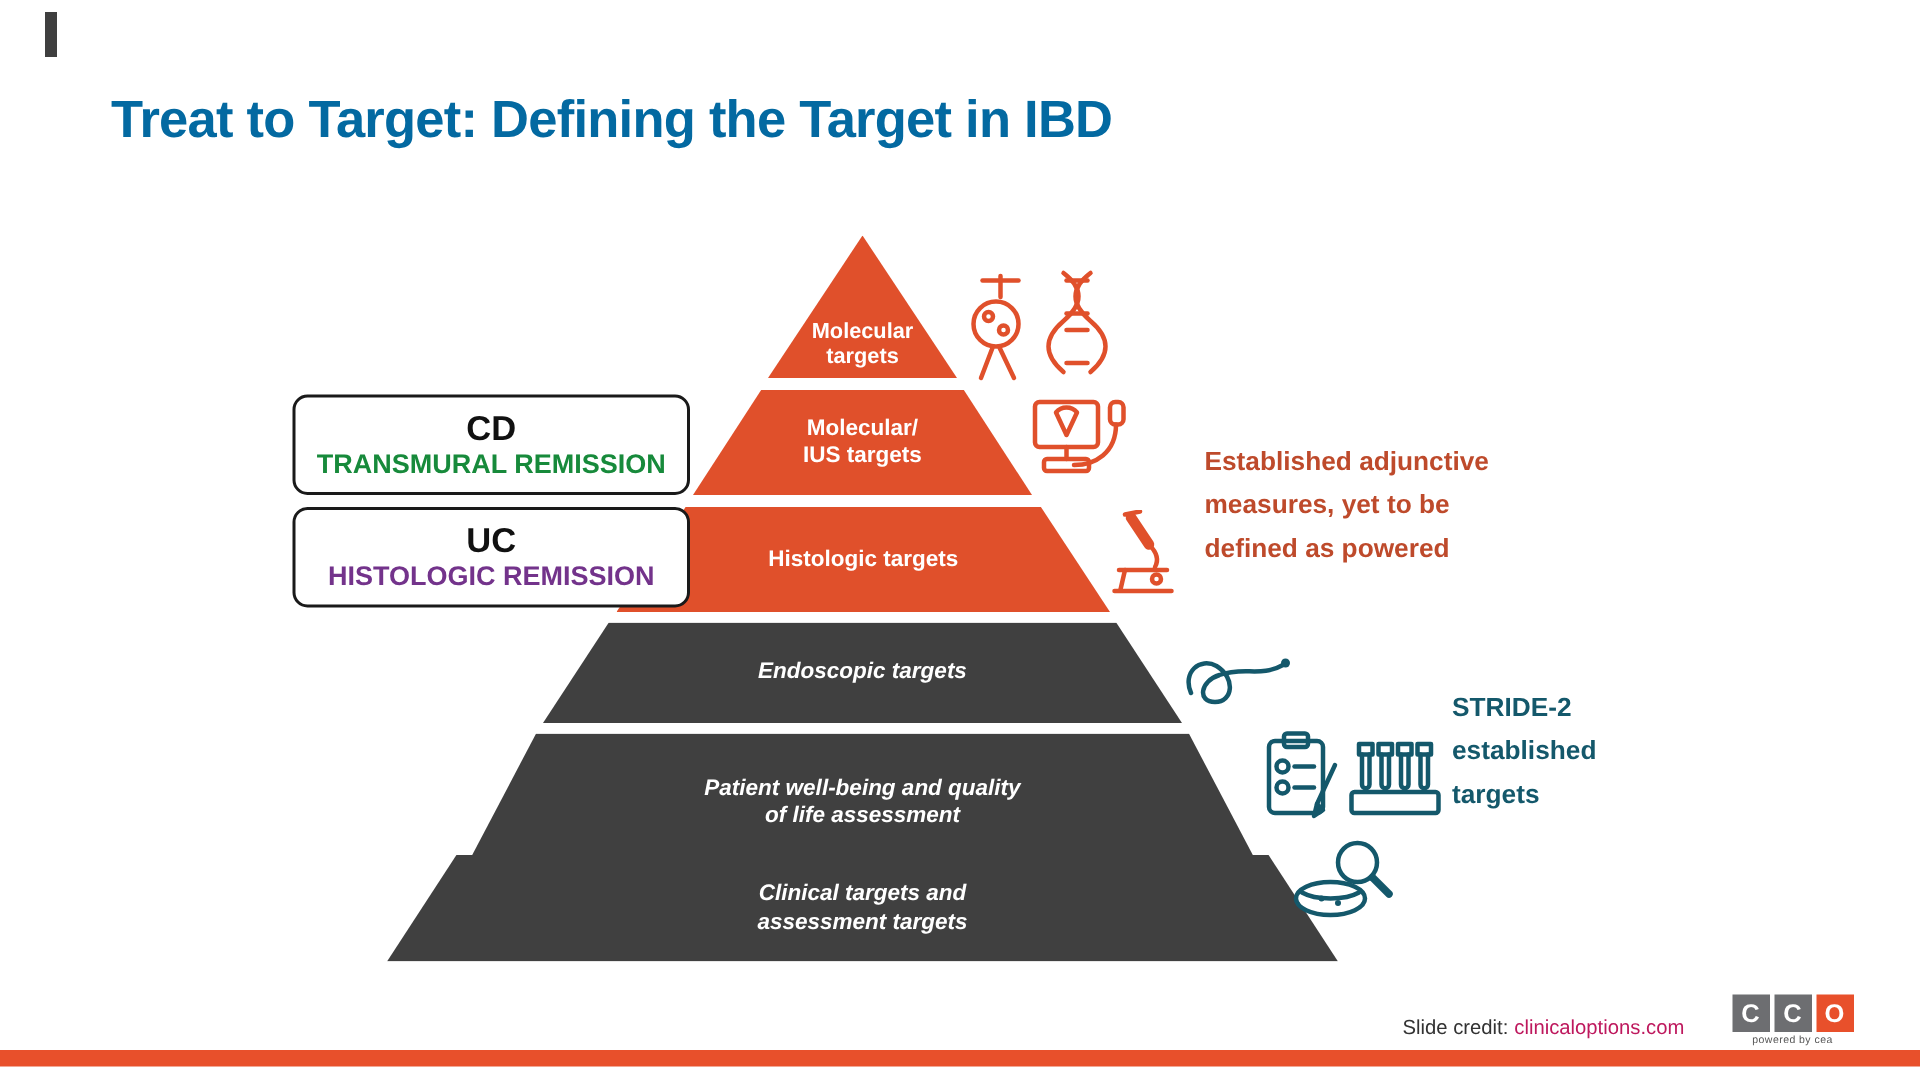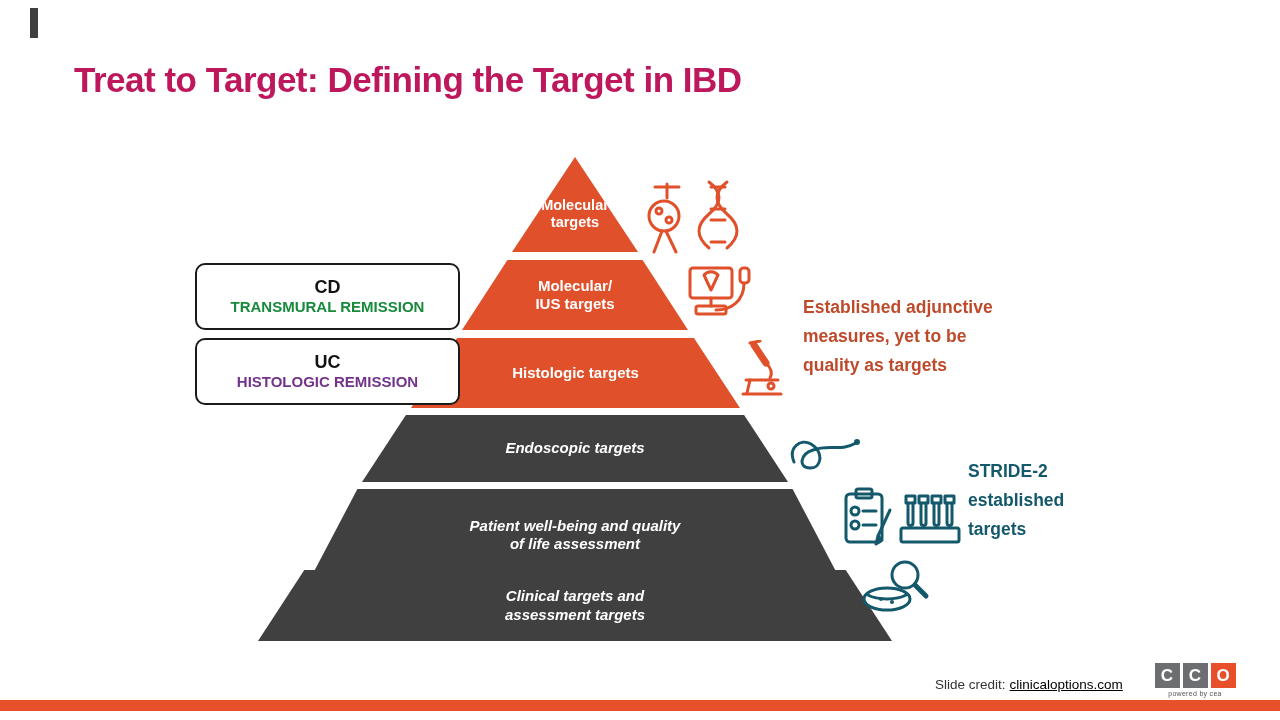--- a/index.html
+++ b/index.html
@@ -5,56 +5,56 @@
   * { margin:0; padding:0; box-sizing:border-box; }
   html,body { background:#888; }
   .slide {
     position:relative; width:1280px; height:720px; background:#ffffff;
     font-family:"Liberation Sans", sans-serif; overflow:hidden; margin:0 auto;
   }
   .accent-mark { position:absolute; left:30px; top:8px; width:8px; height:30px; background:#3f3f3f; }
 
   .title {
     position:absolute; left:74px; top:60px; width:1100px;
-    font-size:35px; font-weight:bold; color:#be185d; letter-spacing:-0.5px;
+    font-size:35px; font-weight:bold; color:#0369a1; letter-spacing:-0.5px;
   }
 
   
   .level {
     position:absolute; display:flex; align-items:center; justify-content:center;
     text-align:center; color:#fff; font-weight:bold; font-size:15px; line-height:1.22;
     white-space:pre-line;
   }
   .orange-bg { background:#e0502b; }
   .teal-bg   { background:#404040;font-style:italic; }
   .l1 { left:512px; top:157px; width:126px; height:95px;
         clip-path:polygon(50% 0,100% 100%,0 100%);
-        align-items:flex-end; padding-bottom:20px; font-size:14.5px; }
+        align-items:flex-end; padding-bottom:4px; font-size:14.5px; }
   .l2 { left:462px; top:260px; width:226px; height:70px;
         clip-path:polygon(20.1% 0,79.9% 0,100% 100%,0 100%); }
   .l3 { left:411px; top:338px; width:329px; height:70px;
         clip-path:polygon(14% 0,86% 0,100% 100%,0 100%);justify-content:center; }
   .l4 { left:362px; top:415px; width:426px; height:67px;
         clip-path:polygon(10.3% 0,89.7% 0,100% 100%,0 100%); }
   .l5 { left:309px; top:489px; width:532px; height:92px;
         clip-path:polygon(9.1% 0,90.9% 0,100% 100%,0 100%); }
   .l6 { left:258px; top:570px; width:634px; height:71px;
         clip-path:polygon(7.3% 0,92.7% 0,100% 100%,0 100%); }
 
   
   .callout {
     position:absolute; left:195px; width:265px; height:67px;
     background:#fff; border:2.5px solid #1a1a1a; border-radius:10px;
     display:flex; flex-direction:column; align-items:center; justify-content:center;
     gap:2px; z-index:5;
   }
   .callout-cd { top:263px; }
   .callout-uc { top:338px; }
-  .callout-title { font-size:18px; font-weight:bold; color:#111; line-height:1.05; }
-  .callout-sub   { font-size:15px; font-weight:bold; }
+  .callout-title { font-size:23px; font-weight:bold; color:#111; line-height:1.05; }
+  .callout-sub   { font-size:18px; font-weight:bold; }
   .green-text  { color:#178a3b; }
   .purple-text { color:#73338b; }
 
   
   .ann {
     position:absolute; font-weight:bold; font-size:17.5px; line-height:1.65;
     white-space:pre-line;
   }
   .ann-orange { color:#be4a2b; }
   .ann-teal   { color:#14586b; }
@@ -68,21 +68,21 @@
   .orange-icon { color:#e0502b; }
   .teal-icon   { color:#14586b; }
 
   
   .citation {
     position:absolute; left:45px; top:677px; font-size:13.5px; color:#333;
   }
   .credit {
     position:absolute; left:935px; top:677px; font-size:13.5px; color:#333;
   }
-  .credit-link { color:#000000; text-decoration:underline; cursor:pointer; margin-left:4px; }
+  .credit-link { color:#be185d; cursor:pointer; margin-left:4px; }
 
   
   .logo { position:absolute; left:1152px; top:663px; width:86px; text-align:center; }
   .logo-row { display:flex; gap:3px; justify-content:center; }
   .sq {
     width:25px; height:25px; display:flex; align-items:center; justify-content:center;
     color:#fff; font-weight:bold; font-size:17px;
   }
   .sq-gray   { background:#6d6e71; }
   .sq-orange { background:#e8502b; }
@@ -214,21 +214,21 @@
       <path d="M8,42 a23,9 0 0 0 38,0"></path>
       <circle cx="21" cy="46" r="2" fill="currentColor" stroke="none"></circle>
       <circle cx="32" cy="49" r="2" fill="currentColor" stroke="none"></circle>
       <circle cx="45" cy="22" r="13"></circle>
       <line x1="55" y1="32" x2="66" y2="43" stroke-width="5"></line>
     </svg>
   </div>
 
   <div class="ann ann-orange ann-adjunctive">Established adjunctive
 measures, yet to be
-quality as targets</div>
+defined as powered</div>
   <div class="ann ann-teal ann-stride">STRIDE-2
 established
 targets</div>
 
   <div class="credit">
     <span>Slide credit:</span><a class="credit-link">clinicaloptions.com</a>
   </div>
 
   <div class="logo">
     <div class="logo-row">

